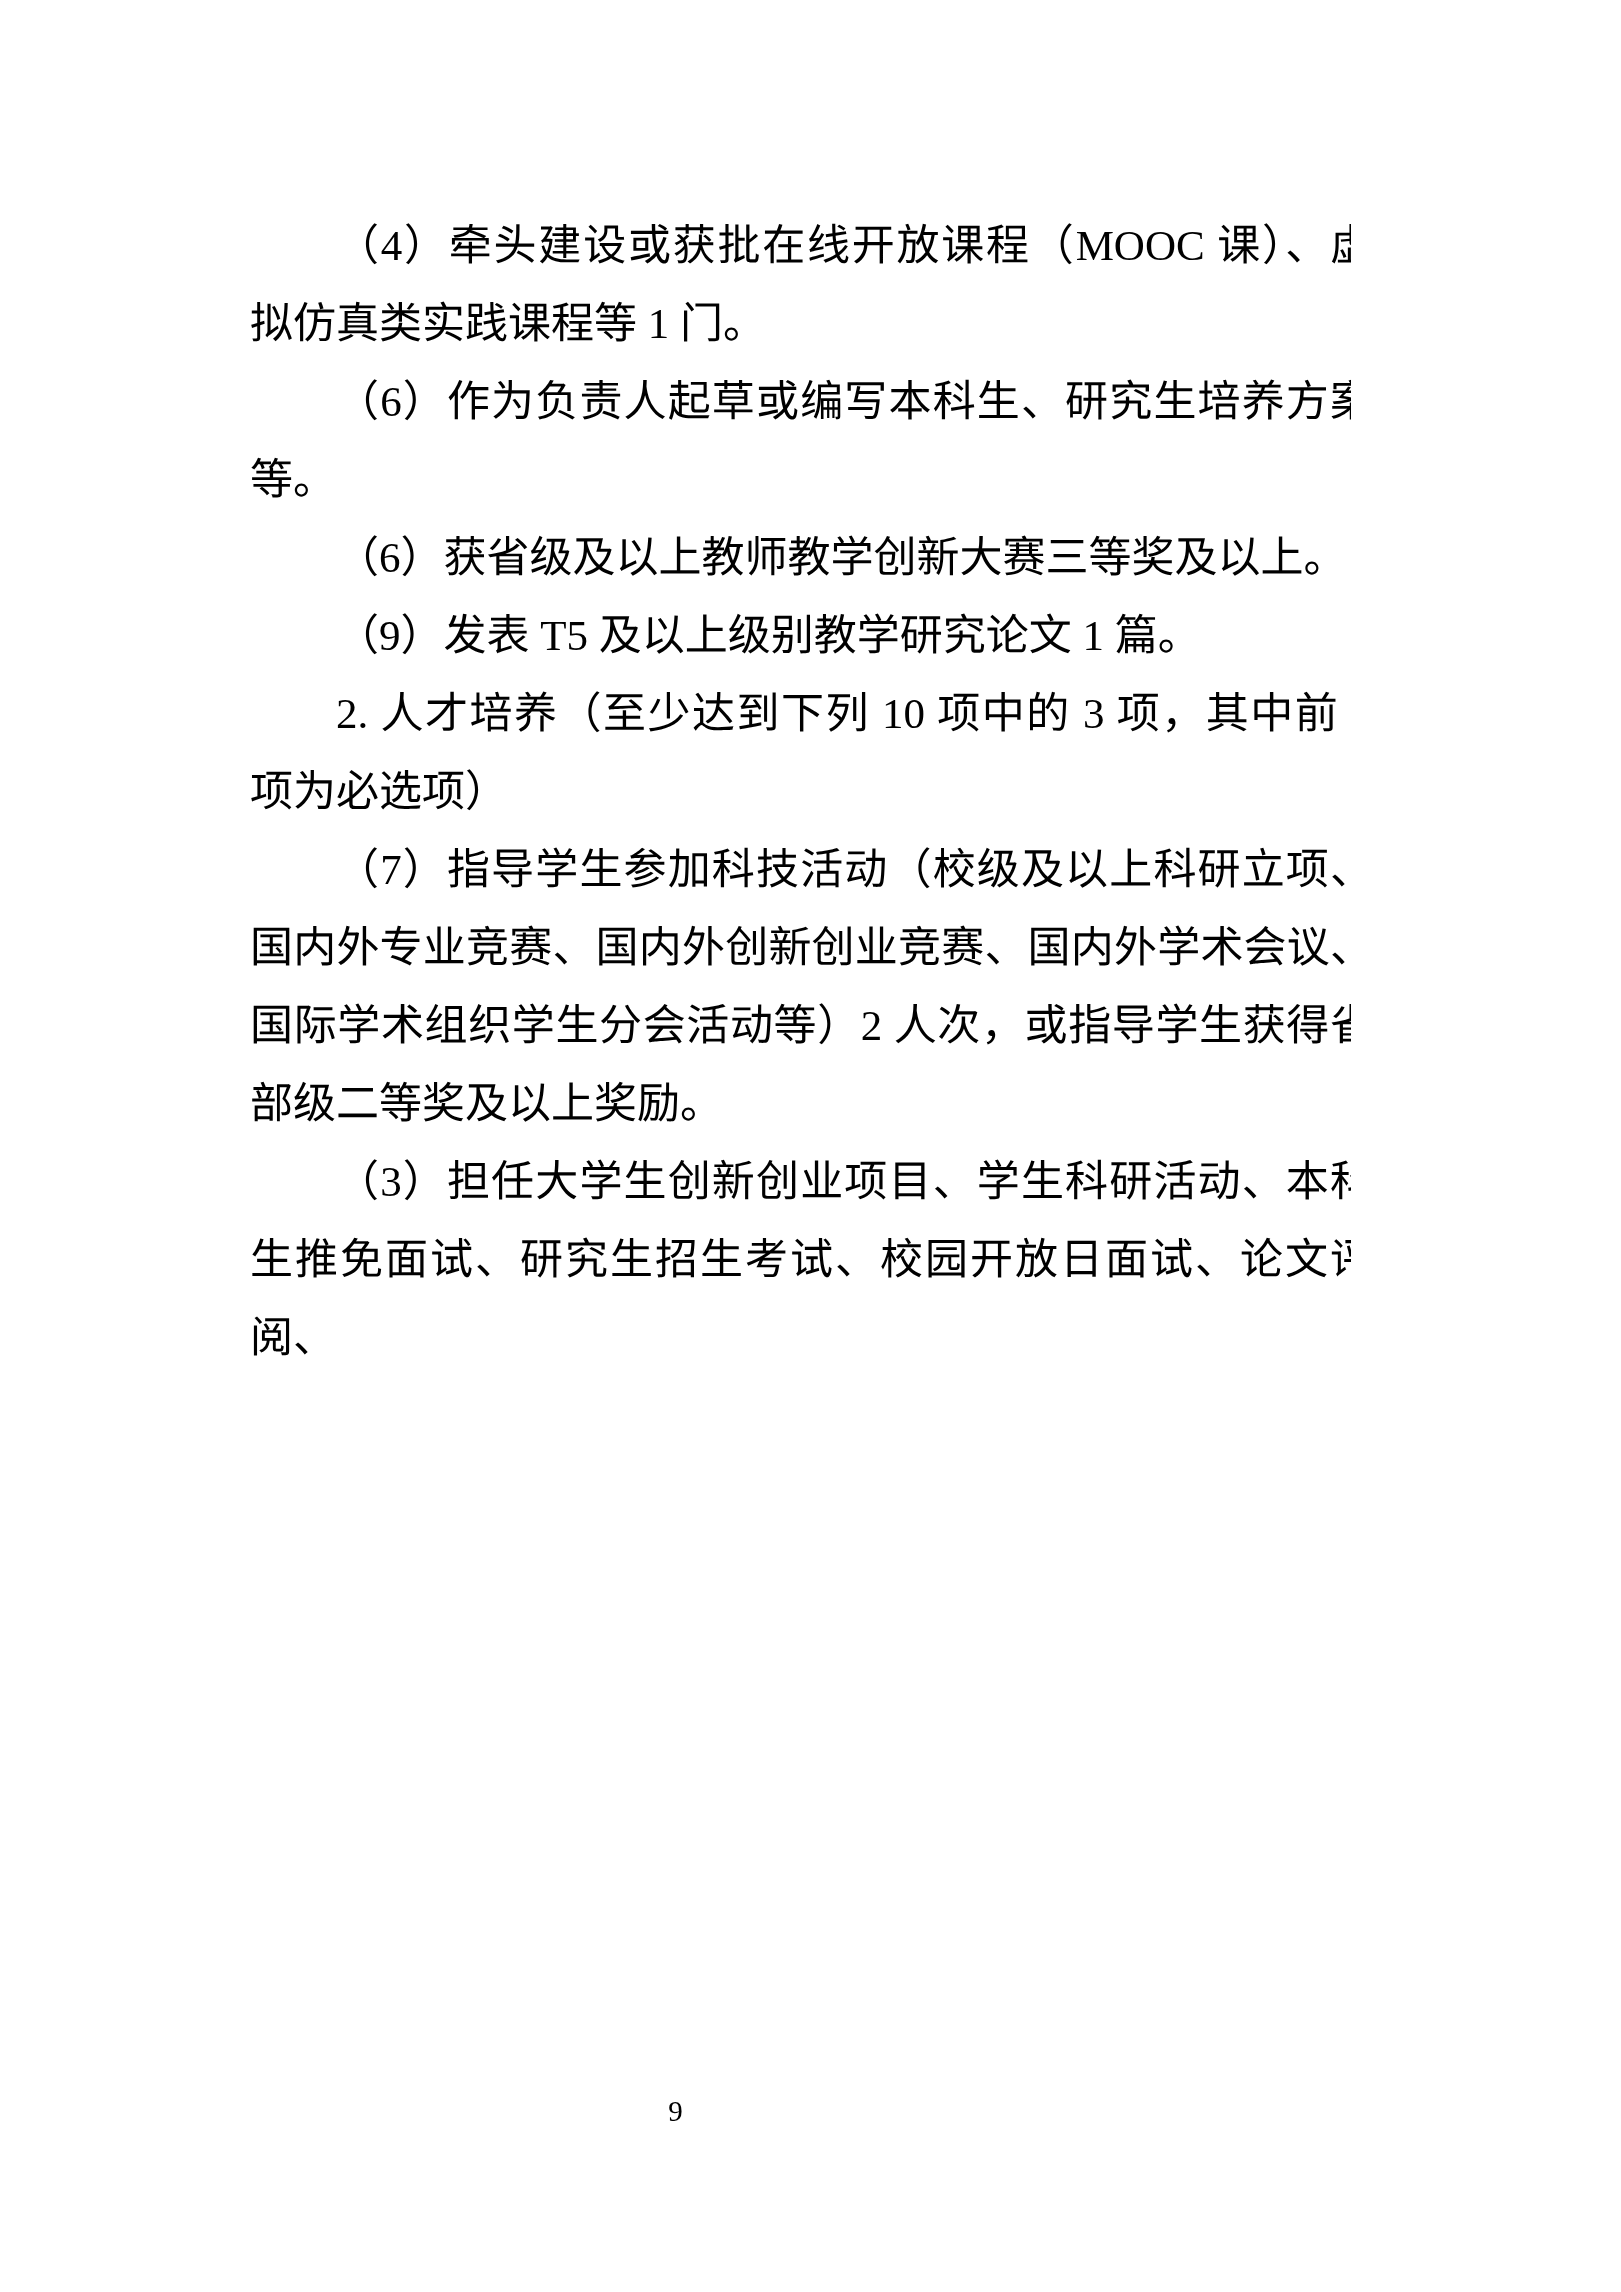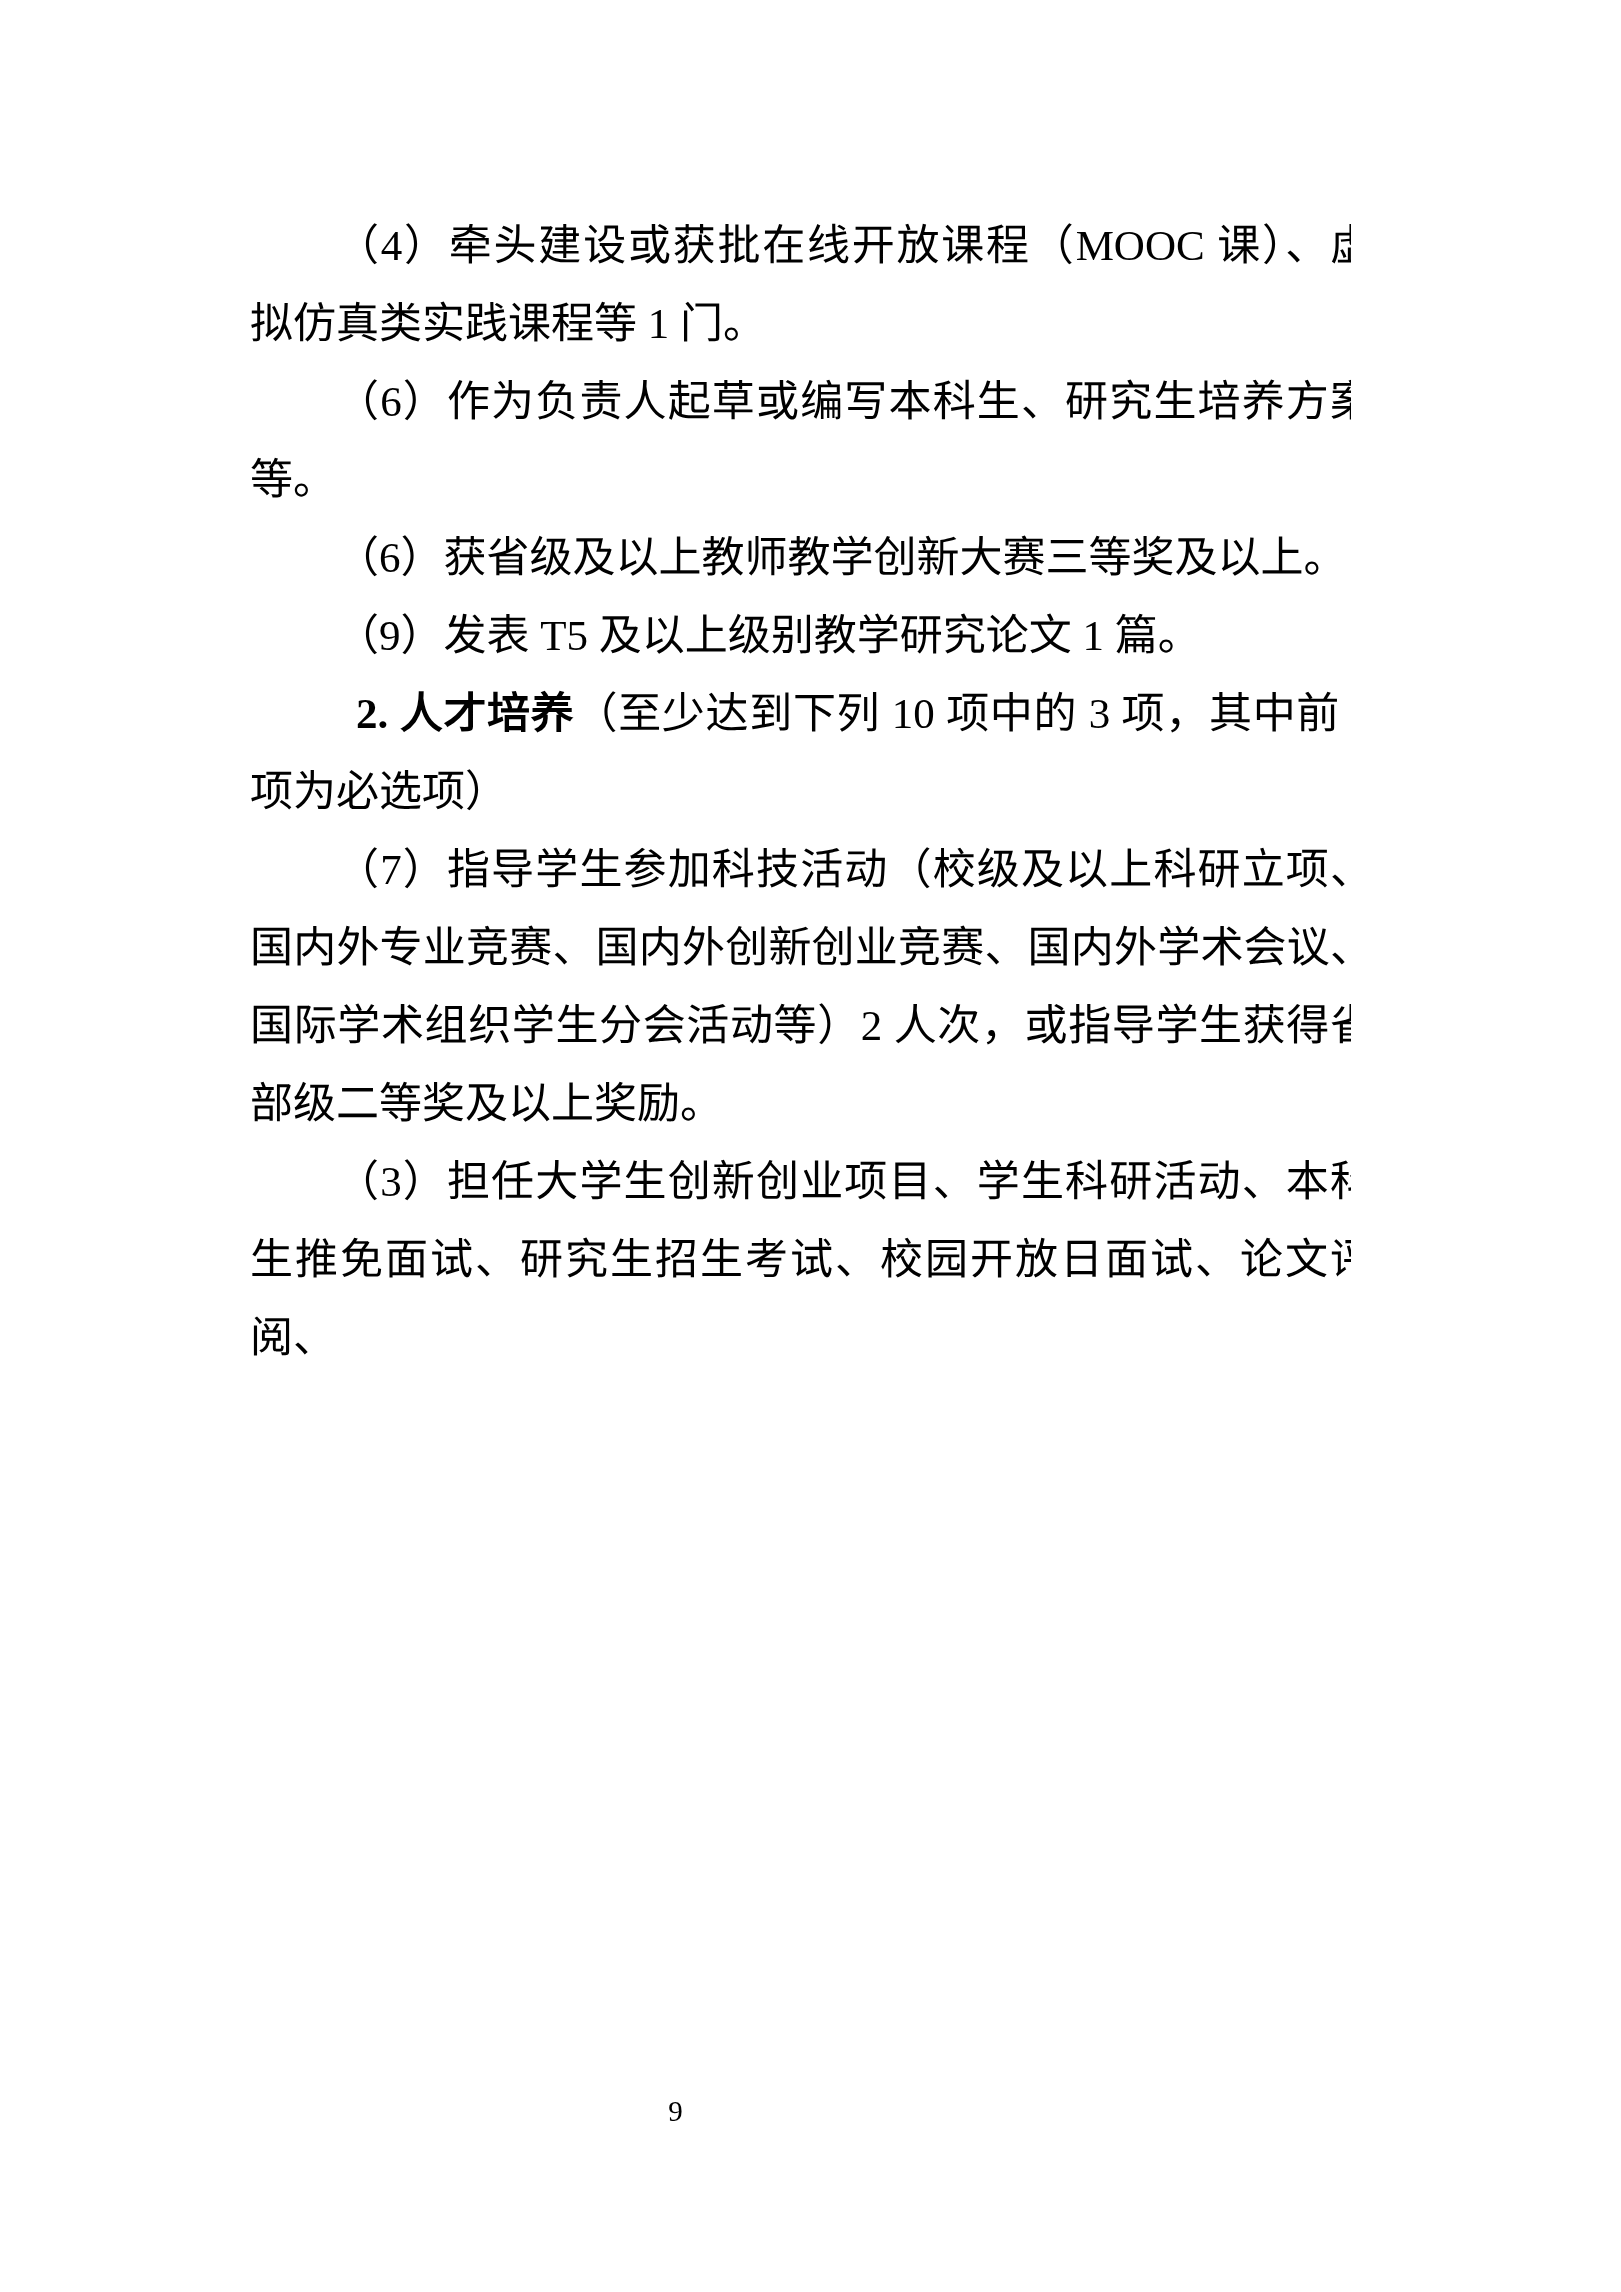--- a/index.html
+++ b/index.html
@@ -29,22 +29,21 @@
     line-height: 78px;
     text-align: justify;
     text-justify: inter-ideograph;
     letter-spacing: 0px;
     word-break: normal;
   }
   .doc-body p.indent {
     text-indent: 86px;
   }
   .bold {
-    font-weight: 700;
-    margin-left: 20px;
+    font-weight: 400;
   }
   .page-number {
     position: absolute;
     top: 2094px;
     left: 0;
     width: 100%;
     text-align: center;
     font-size: 29px;
     line-height: 35px;
   }

